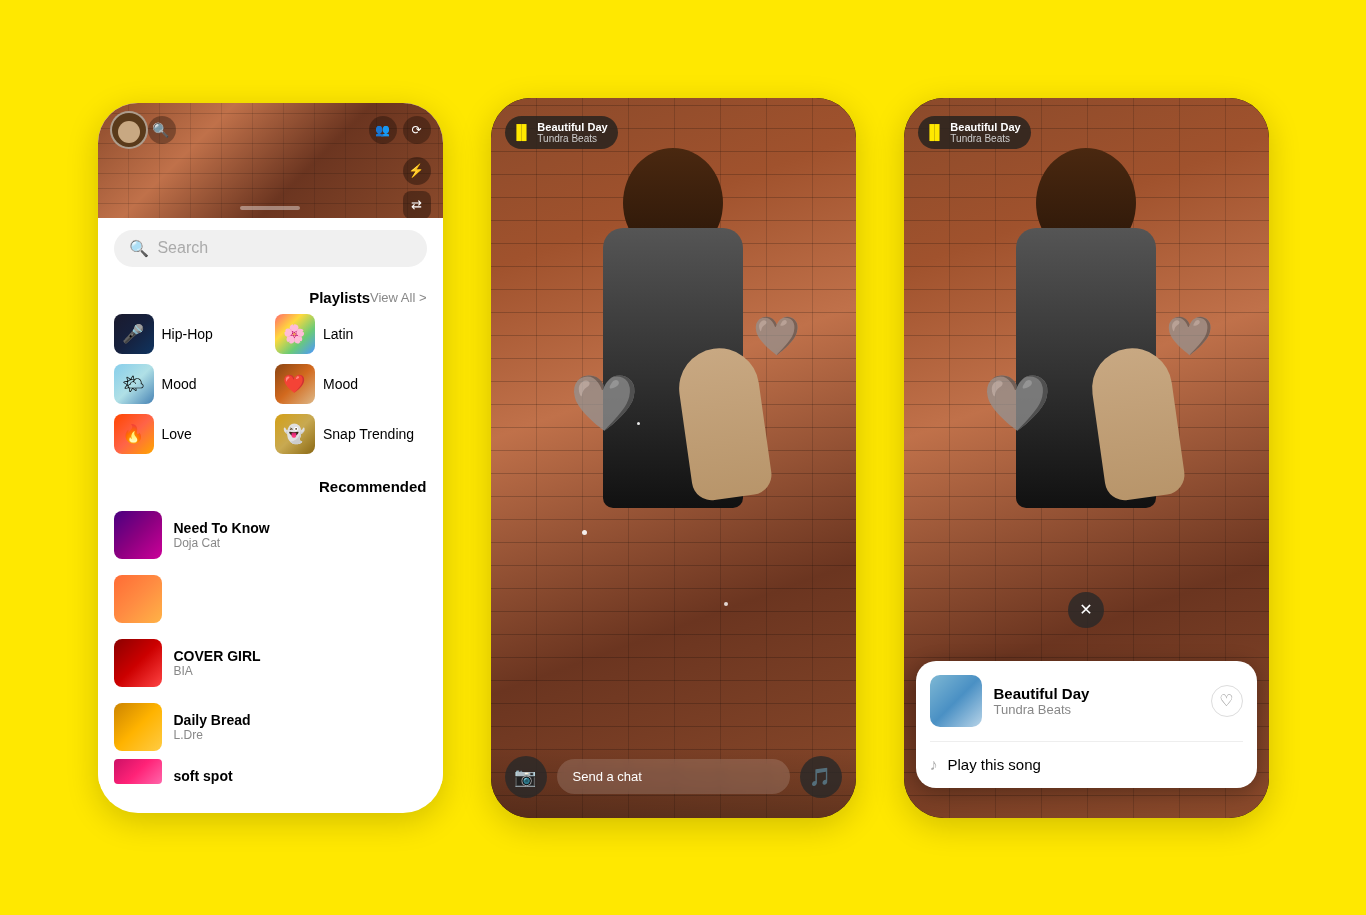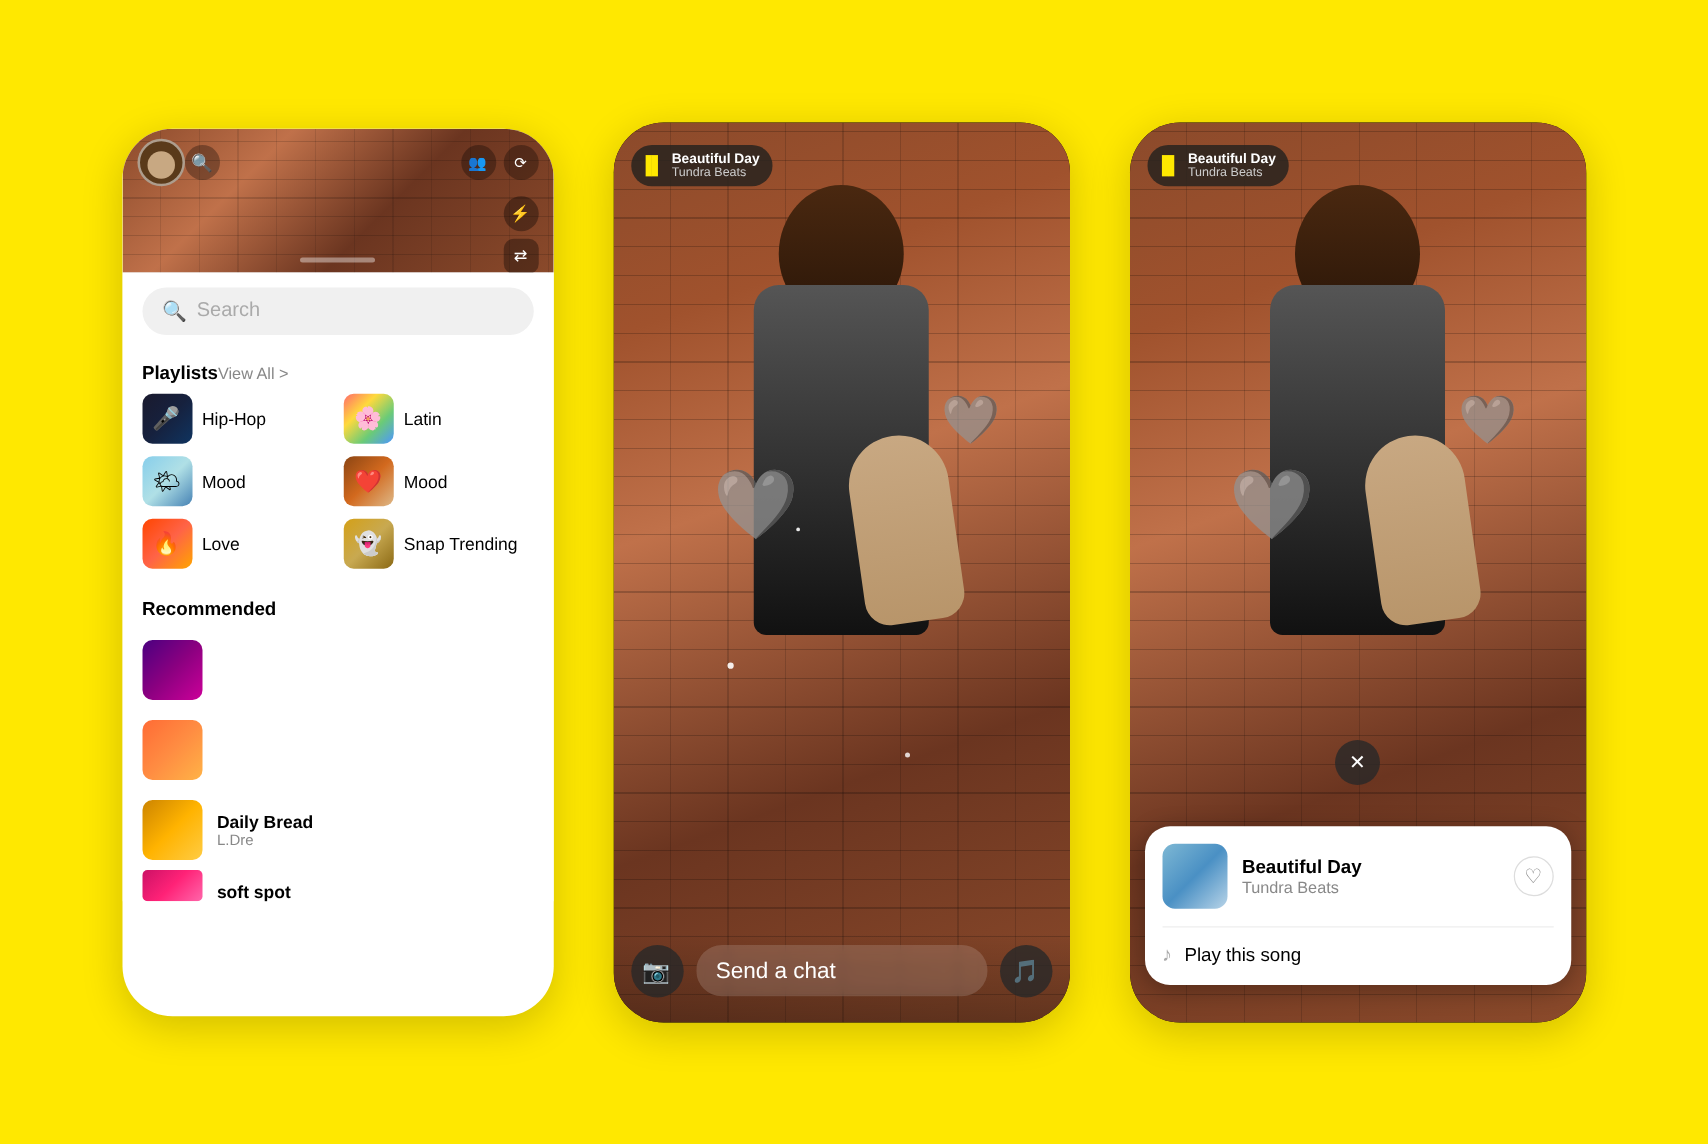--- a/index.html
+++ b/index.html
@@ -165,21 +165,21 @@
     }
     .tab.active::after {
       content: '';
       position: absolute;
       bottom: -1px; left: 0; right: 0;
       height: 2px;
       background: #000;
     }
 
     .section-header {
-      display: flex; align-items: center; justify-content: flex-start;
+      display: flex; align-items: center; justify-content: flex-end;
       padding: 14px 16px 8px;
     }
     .section-title { font-size: 15px; font-weight: 700; color: #000; }
     .view-all { font-size: 13px; color: #888; }
 
     .playlists-grid {
       display: grid;
       grid-template-columns: 1fr 1fr;
       gap: 10px;
       padding: 0 16px 10px;
@@ -269,21 +269,21 @@
       color: #fff;
       font-size: 18px;
       flex-shrink: 0;
     }
     .chat-input {
       flex: 1;
       background: rgba(255,255,255,0.15);
       border-radius: 22px;
       padding: 10px 16px;
       color: #fff;
-      font-size: 18px;
+      font-size: 13px;
       backdrop-filter: blur(4px);
     }
     .music-btn {
       width: 42px; height: 42px;
       border-radius: 50%;
       background: rgba(40,40,40,0.8);
       display: flex; align-items: center; justify-content: center;
       color: #fff;
       font-size: 18px;
       flex-shrink: 0;
@@ -437,23 +437,34 @@
         </div>
       </div>
 
       <div class="section-header">
         <span class="section-title">Recommended</span>
       </div>
 
       <div class="recommended-section">
         <div class="rec-item">
           <div class="rec-thumb need-to-know"></div>
+          <div class="rec-info">
+            <div class="rec-title">Need To Know</div>
+            <div class="rec-artist">Doja Cat</div>
+          </div>
         </div>
         <div class="rec-item">
           <div class="rec-thumb life-goes-on"></div>
+        </div>
+        <div class="rec-item">
+          <div class="rec-thumb cover-girl"></div>
+          <div class="rec-info">
+            <div class="rec-title">COVER GIRL</div>
+            <div class="rec-artist">BIA</div>
+          </div>
         </div>
         <div class="rec-item">
           <div class="rec-thumb daily-bread"></div>
           <div class="rec-info">
             <div class="rec-title">Daily Bread</div>
             <div class="rec-artist">L.Dre</div>
           </div>
         </div>
         <div class="soft-spot-partial">
           <div class="rec-thumb soft-spot" style="width:48px;height:25px;border-radius:4px;flex-shrink:0;"></div>

